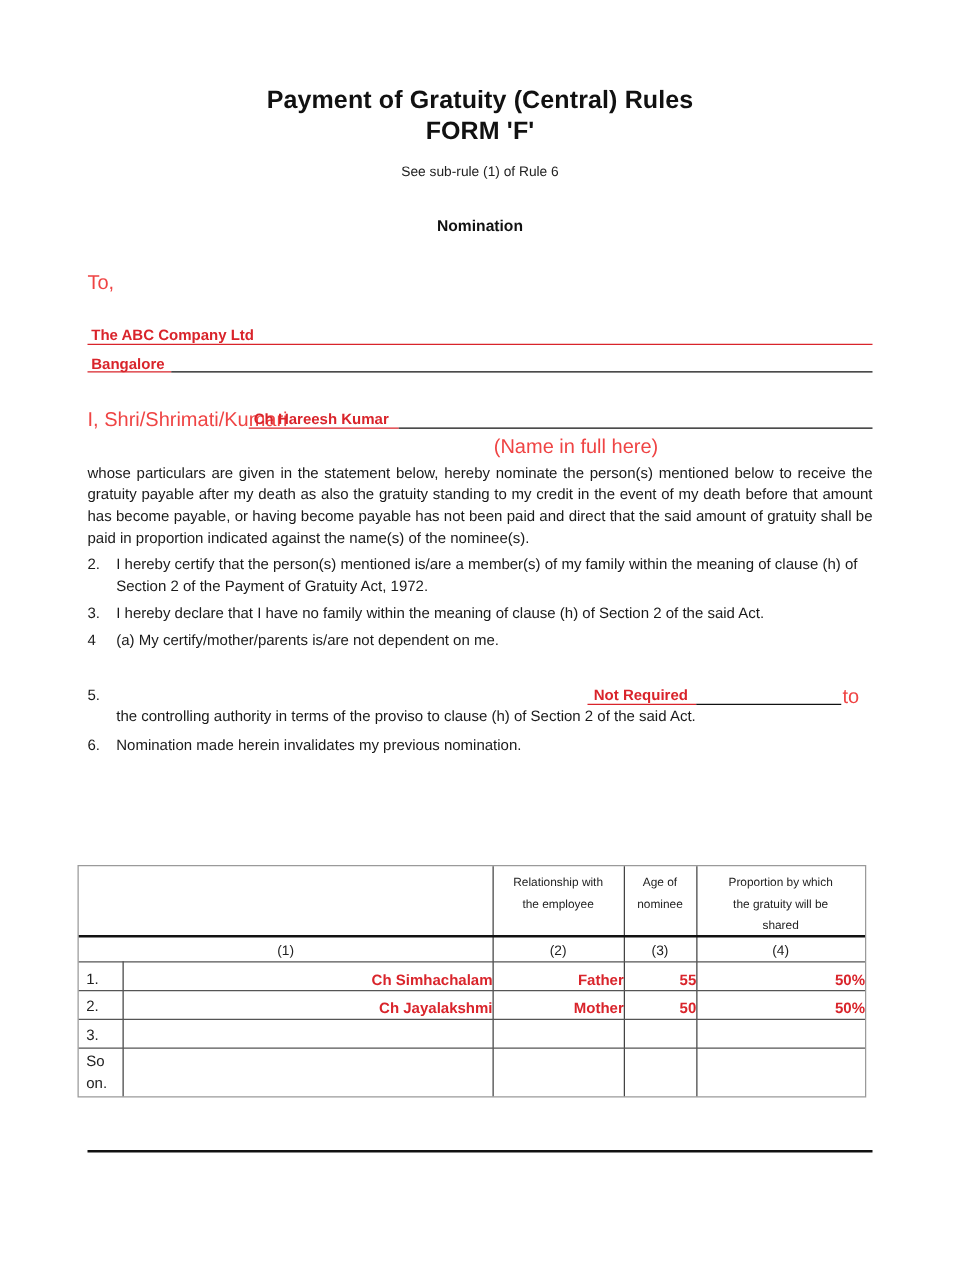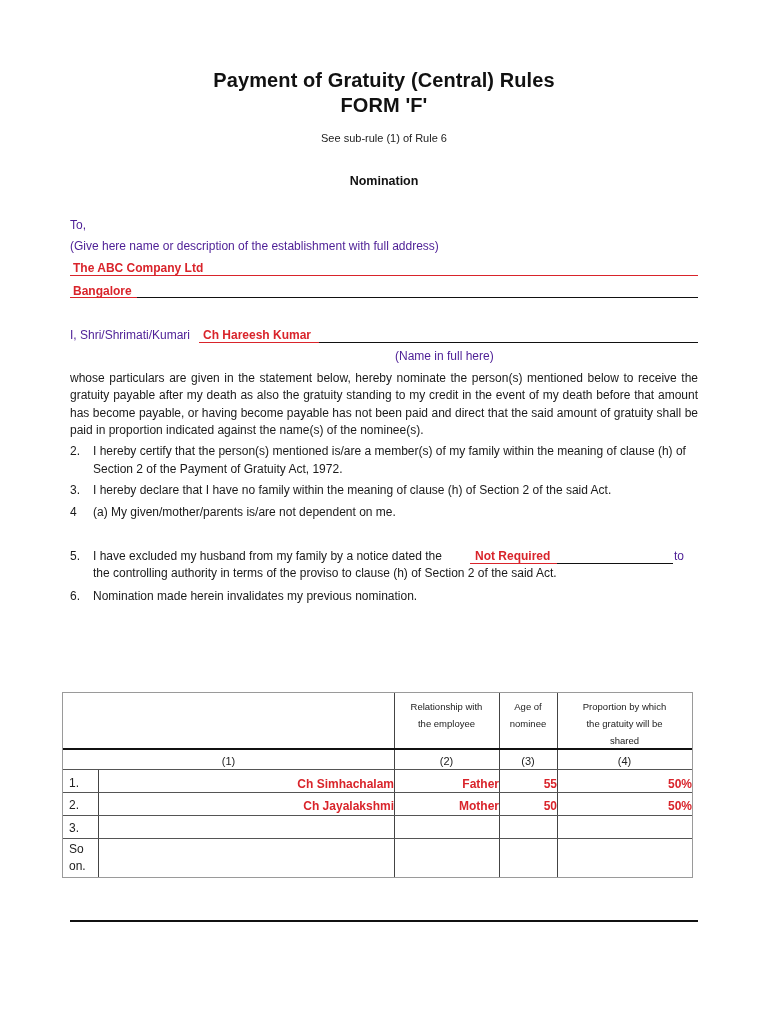--- a/index.html
+++ b/index.html
@@ -38,22 +38,22 @@
     .section-head {
       position: absolute;
       left: 0; width: 768px;
       text-align: center;
       font-weight: bold;
       font-size: 12.5px;
     }
     .line {
       position: absolute;
       left: 70px;
-      font-size: 12px;
-      color: #4c1d95;
+      font-size: 16px;
+      color: #ef4444;
       white-space: nowrap;
     }
     .fill-line {
       position: absolute;
       height: 0;
       border-bottom: 1px solid #111;
     }
     .fill-line.redline { border-bottom-color: #d9242b; }
     .fill-text {
       position: absolute;
@@ -152,21 +152,20 @@
 <body>
 
 <div class="page">
 
   <div class="title" style="top:69px;">Payment of Gratuity (Central) Rules</div>
   <div class="title" style="top:94px;">FORM 'F'</div>
   <div class="subtitle" style="top:132px;">See sub-rule (1) of Rule 6</div>
   <div class="section-head" style="top:174px;">Nomination</div>
 
   <div class="line" style="top:218px;">To,</div>
-  <div class="line" style="top:239px;">(Give here name or description of the establishment with full address)</div>
 
   <div class="fill-text" style="left:73px; top:261px;">The ABC Company Ltd</div>
   <div class="fill-line redline" style="left:70px; top:275px; width:628px;"></div>
 
   <div class="fill-text" style="left:73px; top:284px;">Bangalore</div>
   <div class="fill-line redline" style="left:70px; top:297px; width:67px;"></div>
   <div class="fill-line" style="left:137px; top:297px; width:561px;"></div>
 
   <div class="line" style="top:328px;">I, Shri/Shrimati/Kumari</div>
   <div class="fill-text" style="left:203px; top:328px;">Ch Hareesh Kumar</div>
@@ -179,26 +178,25 @@
   <div class="item" style="top:443px; height:36px;">
     <span class="num">2.</span>
     <span class="txt">I hereby certify that the person(s) mentioned is/are a member(s) of my family within the meaning of clause (h) of Section 2 of the Payment of Gratuity Act, 1972.</span>
   </div>
   <div class="item" style="top:482px; height:18px;">
     <span class="num">3.</span>
     <span class="txt">I hereby declare that I have no family within the meaning of clause (h) of Section 2 of the said Act.</span>
   </div>
   <div class="item" style="top:504px; height:18px;">
     <span class="num">4</span>
-    <span class="txt">(a) My given/mother/parents is/are not dependent on me.</span>
+    <span class="txt">(a) My certify/mother/parents is/are not dependent on me.</span>
   </div>
 
   <div class="item" style="top:548px; height:36px;">
     <span class="num">5.</span>
-    <span class="txt" style="white-space:nowrap;">I have excluded my husband from my family by a notice dated the</span>
     <span class="txt" style="top:17px;">the controlling authority in terms of the proviso to clause (h) of Section 2 of the said Act.</span>
   </div>
   <div class="fill-text" style="left:475px; top:549px;">Not Required</div>
   <div class="fill-line redline" style="left:470px; top:563px; width:87px;"></div>
   <div class="fill-line" style="left:557px; top:563px; width:116px;"></div>
   <div class="line" style="left:674px; top:549px;">to</div>
 
   <div class="item" style="top:588px; height:18px;">
     <span class="num">6.</span>
     <span class="txt">Nomination made herein invalidates my previous nomination.</span>

